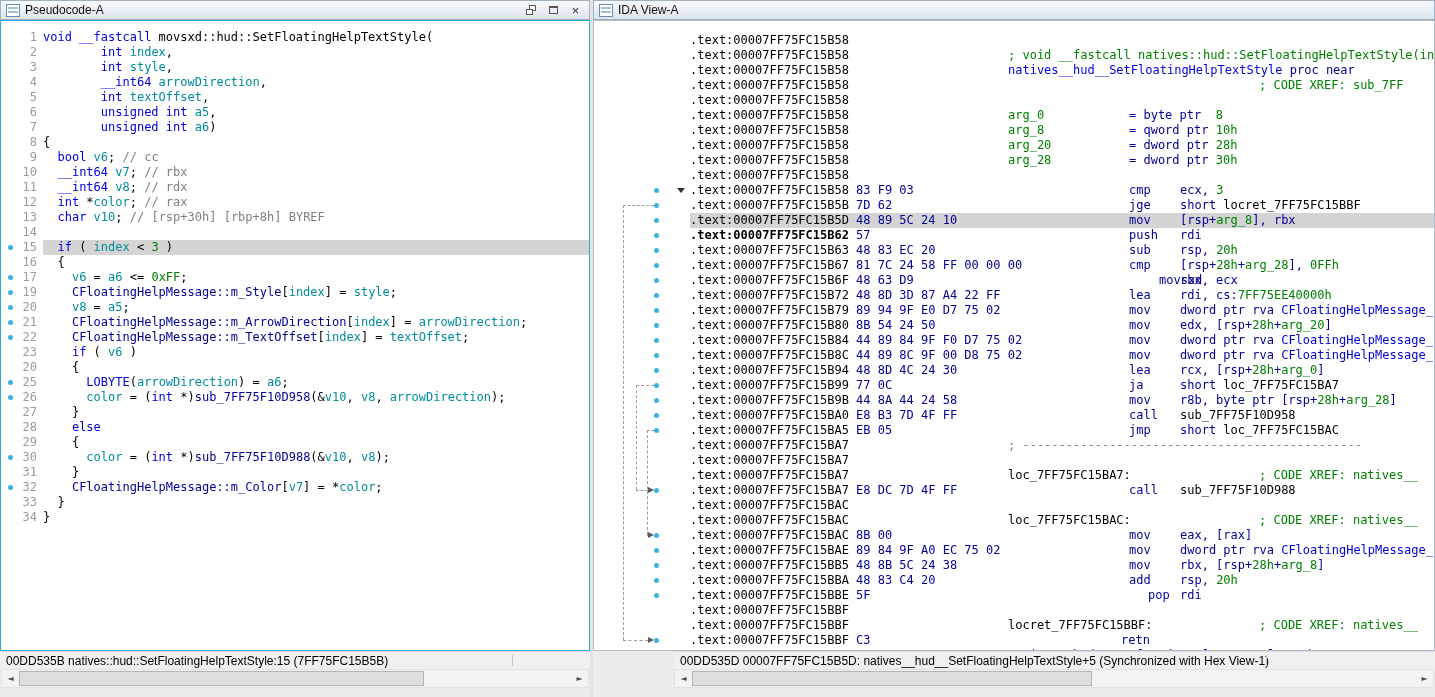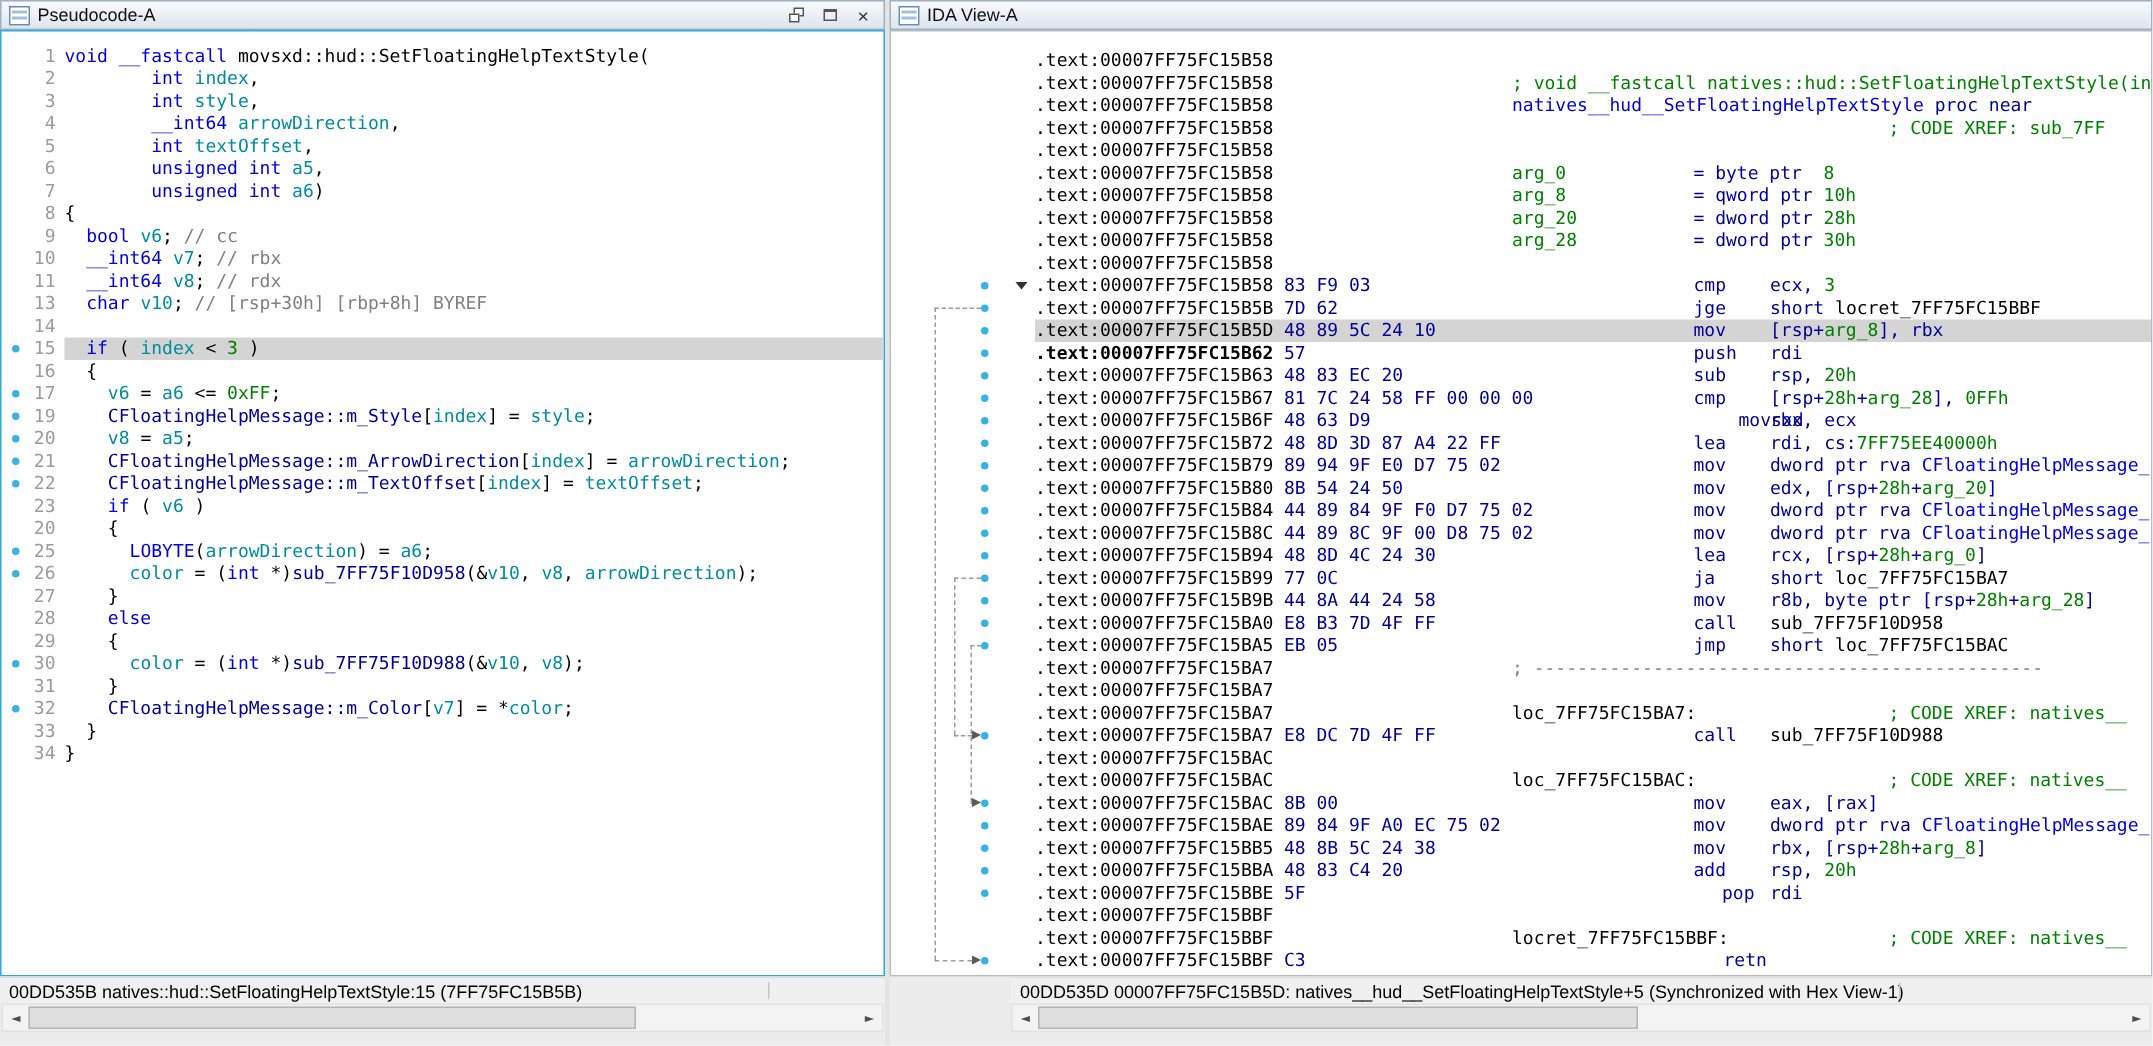--- a/index.html
+++ b/index.html
@@ -108,20 +108,21 @@
           <div class="prow"><span class="lnum">2</span><span class="pcode"><span class="t-bk">        </span><span class="t-bl">int</span><span class="t-bk"> </span><span class="t-tl">index</span><span class="t-bk">,</span></span></div>
           <div class="prow"><span class="lnum">3</span><span class="pcode"><span class="t-bk">        </span><span class="t-bl">int</span><span class="t-bk"> </span><span class="t-tl">style</span><span class="t-bk">,</span></span></div>
           <div class="prow"><span class="lnum">4</span><span class="pcode"><span class="t-bk">        </span><span class="t-bl">__int64</span><span class="t-bk"> </span><span class="t-tl">arrowDirection</span><span class="t-bk">,</span></span></div>
           <div class="prow"><span class="lnum">5</span><span class="pcode"><span class="t-bk">        </span><span class="t-bl">int</span><span class="t-bk"> </span><span class="t-tl">textOffset</span><span class="t-bk">,</span></span></div>
           <div class="prow"><span class="lnum">6</span><span class="pcode"><span class="t-bk">        </span><span class="t-bl">unsigned int</span><span class="t-bk"> </span><span class="t-tl">a5</span><span class="t-bk">,</span></span></div>
           <div class="prow"><span class="lnum">7</span><span class="pcode"><span class="t-bk">        </span><span class="t-bl">unsigned int</span><span class="t-bk"> </span><span class="t-tl">a6</span><span class="t-bk">)</span></span></div>
           <div class="prow"><span class="lnum">8</span><span class="pcode"><span class="t-bk">{</span></span></div>
           <div class="prow"><span class="lnum">9</span><span class="pcode"><span class="t-bk">  </span><span class="t-bl">bool</span><span class="t-bk"> </span><span class="t-tl">v6</span><span class="t-bk">; </span><span class="t-cm">// cc</span></span></div>
           <div class="prow"><span class="lnum">10</span><span class="pcode"><span class="t-bk">  </span><span class="t-bl">__int64</span><span class="t-bk"> </span><span class="t-tl">v7</span><span class="t-bk">; </span><span class="t-cm">// rbx</span></span></div>
           <div class="prow"><span class="lnum">11</span><span class="pcode"><span class="t-bk">  </span><span class="t-bl">__int64</span><span class="t-bk"> </span><span class="t-tl">v8</span><span class="t-bk">; </span><span class="t-cm">// rdx</span></span></div>
+          <div class="prow"><span class="lnum">12</span><span class="pcode"><span class="t-bk">  </span><span class="t-bl">int</span><span class="t-bk"> *</span><span class="t-tl">color</span><span class="t-bk">; </span><span class="t-cm">// rax</span></span></div>
           <div class="prow"><span class="lnum">13</span><span class="pcode"><span class="t-bk">  </span><span class="t-bl">char</span><span class="t-bk"> </span><span class="t-tl">v10</span><span class="t-bk">; </span><span class="t-cm">// [rsp+30h] [rbp+8h] BYREF</span></span></div>
           <div class="prow"><span class="lnum">14</span><span class="pcode"></span></div>
           <div class="prow hl"><span class="pdot"></span><span class="lnum">15</span><span class="pcode"><span class="t-bk">  </span><span class="t-bl">if</span><span class="t-bk"> ( </span><span class="t-tl">index</span><span class="t-bk"> &lt; </span><span class="t-gr">3</span><span class="t-bk"> )</span></span></div>
           <div class="prow"><span class="lnum">16</span><span class="pcode"><span class="t-bk">  {</span></span></div>
           <div class="prow"><span class="pdot"></span><span class="lnum">17</span><span class="pcode"><span class="t-bk">    </span><span class="t-tl">v6</span><span class="t-bk"> = </span><span class="t-tl">a6</span><span class="t-bk"> &lt;= </span><span class="t-gr">0xFF</span><span class="t-bk">;</span></span></div>
           <div class="prow"><span class="pdot"></span><span class="lnum">19</span><span class="pcode"><span class="t-bk">    </span><span class="t-nv">CFloatingHelpMessage::m_Style</span><span class="t-bk">[</span><span class="t-tl">index</span><span class="t-bk">] = </span><span class="t-tl">style</span><span class="t-bk">;</span></span></div>
           <div class="prow"><span class="pdot"></span><span class="lnum">20</span><span class="pcode"><span class="t-bk">    </span><span class="t-tl">v8</span><span class="t-bk"> = </span><span class="t-tl">a5</span><span class="t-bk">;</span></span></div>
           <div class="prow"><span class="pdot"></span><span class="lnum">21</span><span class="pcode"><span class="t-bk">    </span><span class="t-nv">CFloatingHelpMessage::m_ArrowDirection</span><span class="t-bk">[</span><span class="t-tl">index</span><span class="t-bk">] = </span><span class="t-tl">arrowDirection</span><span class="t-bk">;</span></span></div>
           <div class="prow"><span class="pdot"></span><span class="lnum">22</span><span class="pcode"><span class="t-bk">    </span><span class="t-nv">CFloatingHelpMessage::m_TextOffset</span><span class="t-bk">[</span><span class="t-tl">index</span><span class="t-bk">] = </span><span class="t-tl">textOffset</span><span class="t-bk">;</span></span></div>
           <div class="prow"><span class="lnum">23</span><span class="pcode"><span class="t-bk">    </span><span class="t-bl">if</span><span class="t-bk"> ( </span><span class="t-tl">v6</span><span class="t-bk"> )</span></span></div>
@@ -201,21 +202,21 @@
           <div class="arow"><span class="adot"></span><span class="cell" style="left: 96px;"><span class="t-bk">.text:00007FF75FC15BA7</span></span><span class="cell" style="left: 262px;"><span class="t-nv">E8 DC 7D 4F FF</span></span><span class="cell" style="left: 535px;"><span class="t-nv">call</span></span><span class="cell" style="left: 586px;"><span class="t-bk">sub_7FF75F10D988</span></span></div>
           <div class="arow"><span class="cell" style="left: 96px;"><span class="t-bk">.text:00007FF75FC15BAC</span></span></div>
           <div class="arow"><span class="cell" style="left: 96px;"><span class="t-bk">.text:00007FF75FC15BAC</span></span><span class="cell" style="left: 414px;"><span class="t-bk">loc_7FF75FC15BAC:</span></span><span class="cell" style="left: 665px;"><span class="t-gr">; CODE XREF: natives__</span></span></div>
           <div class="arow"><span class="adot"></span><span class="cell" style="left: 96px;"><span class="t-bk">.text:00007FF75FC15BAC</span></span><span class="cell" style="left: 262px;"><span class="t-nv">8B 00</span></span><span class="cell" style="left: 535px;"><span class="t-nv">mov</span></span><span class="cell" style="left: 586px;"><span class="t-nv">eax, [rax]</span></span></div>
           <div class="arow"><span class="adot"></span><span class="cell" style="left: 96px;"><span class="t-bk">.text:00007FF75FC15BAE</span></span><span class="cell" style="left: 262px;"><span class="t-nv">89 84 9F A0 EC 75 02</span></span><span class="cell" style="left: 535px;"><span class="t-nv">mov</span></span><span class="cell" style="left: 586px;"><span class="t-nv">dword ptr rva </span><span class="t-bl">CFloatingHelpMessage_</span></span></div>
           <div class="arow"><span class="adot"></span><span class="cell" style="left: 96px;"><span class="t-bk">.text:00007FF75FC15BB5</span></span><span class="cell" style="left: 262px;"><span class="t-nv">48 8B 5C 24 38</span></span><span class="cell" style="left: 535px;"><span class="t-nv">mov</span></span><span class="cell" style="left: 586px;"><span class="t-nv">rbx, [rsp+</span><span class="t-gr">28h</span><span class="t-nv">+</span><span class="t-gr">arg_8</span><span class="t-nv">]</span></span></div>
           <div class="arow"><span class="adot"></span><span class="cell" style="left: 96px;"><span class="t-bk">.text:00007FF75FC15BBA</span></span><span class="cell" style="left: 262px;"><span class="t-nv">48 83 C4 20</span></span><span class="cell" style="left: 535px;"><span class="t-nv">add</span></span><span class="cell" style="left: 586px;"><span class="t-nv">rsp, </span><span class="t-gr">20h</span></span></div>
           <div class="arow"><span class="adot"></span><span class="cell" style="left: 96px;"><span class="t-bk">.text:00007FF75FC15BBE</span></span><span class="cell" style="left: 262px;"><span class="t-nv">5F</span></span><span class="cell" style="left: 554px;"><span class="t-nv">pop</span></span><span class="cell" style="left: 586px;"><span class="t-nv">rdi</span></span></div>
           <div class="arow"><span class="cell" style="left: 96px;"><span class="t-bk">.text:00007FF75FC15BBF</span></span></div>
           <div class="arow"><span class="cell" style="left: 96px;"><span class="t-bk">.text:00007FF75FC15BBF</span></span><span class="cell" style="left: 414px;"><span class="t-bk">locret_7FF75FC15BBF:</span></span><span class="cell" style="left: 665px;"><span class="t-gr">; CODE XREF: natives__</span></span></div>
-          <div class="arow"><span class="adot"></span><span class="cell" style="left: 96px;"><span class="t-bk">.text:00007FF75FC15BBF</span></span><span class="cell" style="left: 262px;"><span class="t-nv">C3</span></span><span class="cell" style="left: 555px;"><span class="t-nv">retn</span></span></div>
+          <div class="arow"><span class="adot"></span><span class="cell" style="left: 96px;"><span class="t-bk">.text:00007FF75FC15BBF</span></span><span class="cell" style="left: 262px;"><span class="t-nv">C3</span></span><span class="cell" style="left: 527px;"><span class="t-nv">retn</span></span></div>
           <div class="arow"><span class="cell" style="left: 96px;"><span class="t-bk">.text:00007FF75FC15BBF</span></span><span class="cell" style="left: 414px;"><span class="t-bl">natives__hud__SetFloatingHelpTextStyle</span><span class="t-nv"> endp</span></span></div>
         </div>
       <div id="asm-overlay">
           <div class="ar-h" style="left: 29px; top: 184px; width: 31px;"></div>
           <div class="ar-v" style="left: 29px; top: 184px; height: 435px;"></div>
           <div class="ar-h" style="left: 29px; top: 619px; width: 25px;"></div>
           <div class="ar-head" style="left: 54px; top: 616px;"></div>
           <div class="ar-h" style="left: 42px; top: 364px; width: 18px;"></div>
           <div class="ar-v" style="left: 42px; top: 364px; height: 105px;"></div>
           <div class="ar-h" style="left: 42px; top: 469px; width: 12px;"></div>

